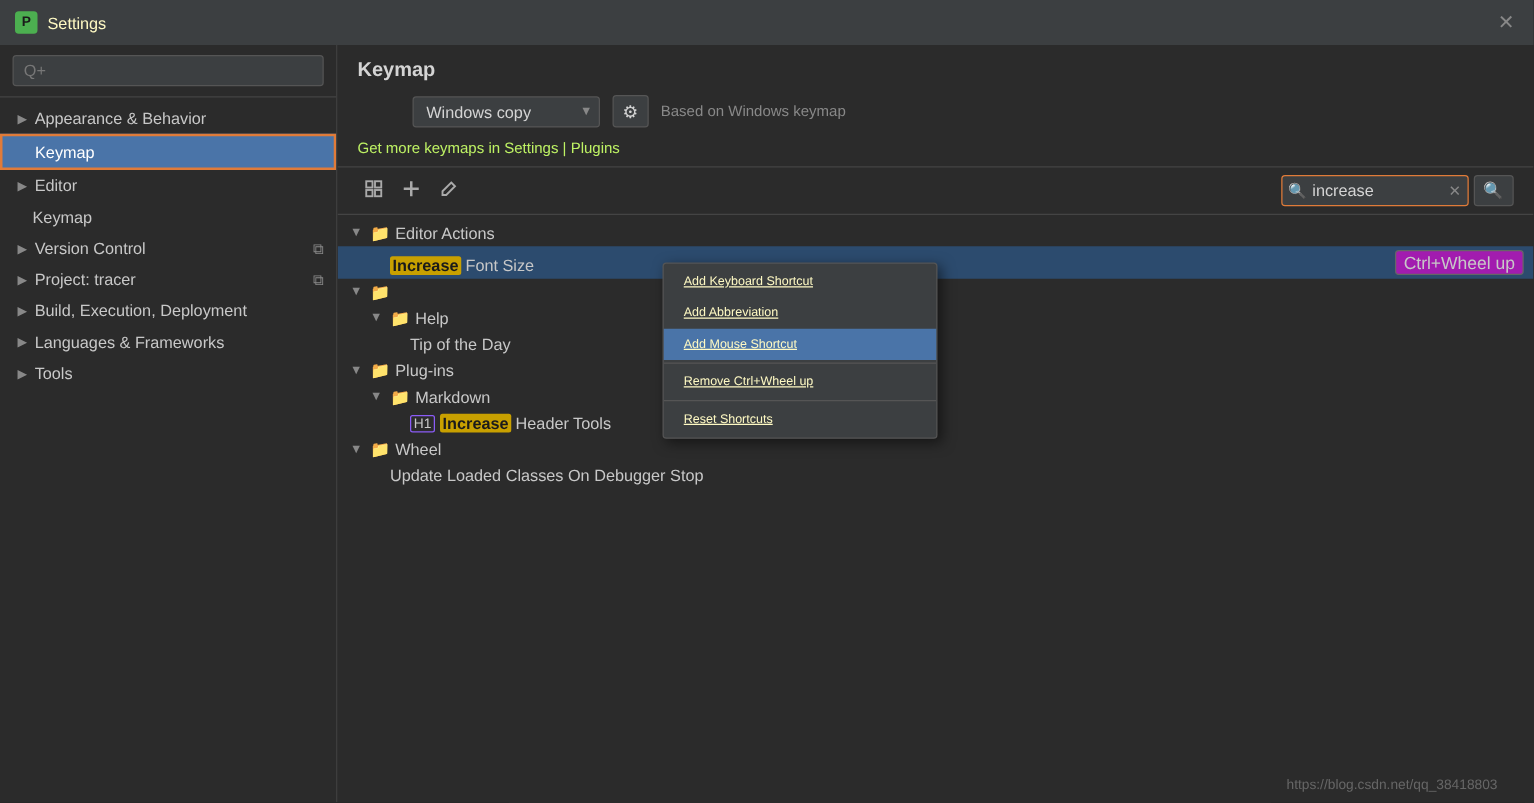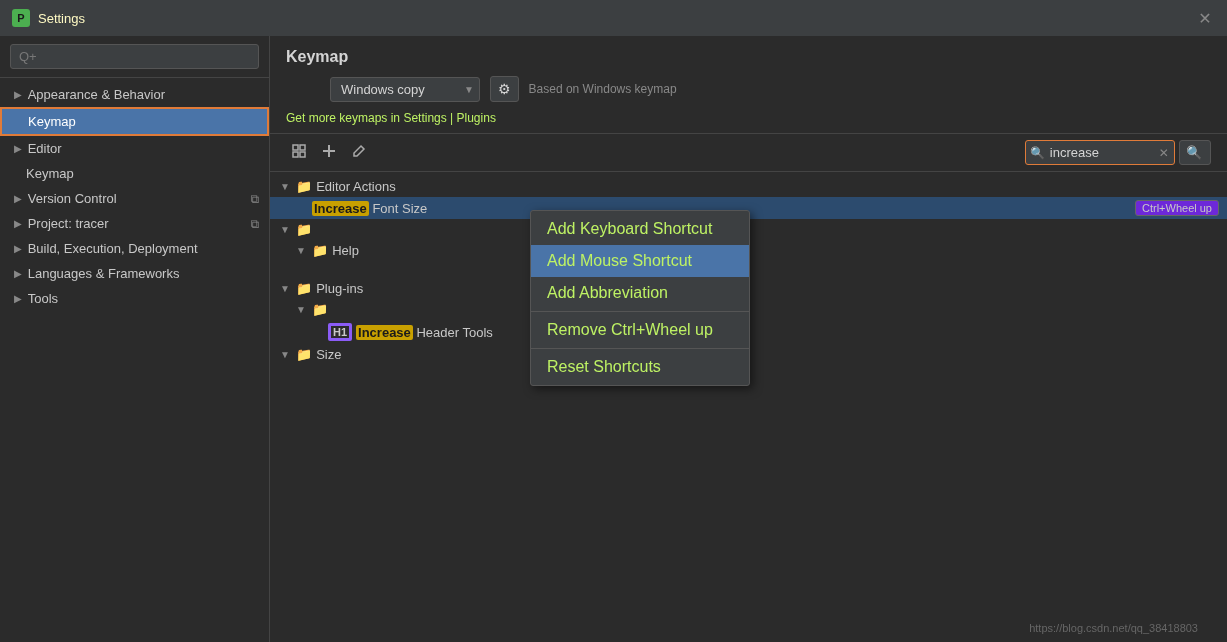--- a/index.html
+++ b/index.html
@@ -259,25 +259,25 @@
       margin-right: 4px;
       width: 12px;
       display: inline-block;
     }
     .tree-label {
       color: #c8c8c8;
       flex: 1;
     }
     .shortcut-badge {
       margin-left: auto;
-      background: #6d28d9;
+      background: #a21caf;
       border: 1px solid #666;
       border-radius: 3px;
       padding: 1px 6px;
-      font-size: 11px;
+      font-size: 14px;
       color: #c8c8c8;
       white-space: nowrap;
     }
     .folder-icon {
       color: #c4a35a;
       margin-right: 4px;
       font-size: 13px;
     }
     
     .context-menu {
@@ -288,22 +288,23 @@
       box-shadow: 3px 3px 10px rgba(0,0,0,0.5);
       z-index: 100;
       min-width: 220px;
       padding: 2px 0;
       top: 38px;
       left: 260px;
     }
     .ctx-item {
       padding: 7px 16px;
       cursor: pointer;
-      color: #bef264;
-      font-size: 16px;
+      color: #fef9c3;
+      font-size: 10px;
+      text-decoration: underline;
     }
     .ctx-item.active { background: #4a74a8; }
     .ctx-divider {
       height: 1px;
       background: #555;
       margin: 2px 0;
     }
     .url-watermark {
       position: absolute;
       bottom: 8px;
@@ -453,53 +454,59 @@
         </div>
 
         <div class="tree-row tree-indent-2">
           <span class="tree-arrow">▼</span>
           <span class="folder-icon">📁</span>
           <span class="tree-label">Help</span>
         </div>
 
         <div class="tree-row tree-indent-3">
           <span class="tree-arrow">&nbsp;</span>
+          <span class="tree-label">Tip of the Day</span>
         </div>
 
         <div class="tree-row tree-indent-1">
           <span class="tree-arrow">▼</span>
           <span class="folder-icon">📁</span>
           <span class="tree-label">Plug-ins</span>
         </div>
 
         <div class="tree-row tree-indent-2">
           <span class="tree-arrow">▼</span>
           <span class="folder-icon">📁</span>
+          <span class="tree-label">Markdown</span>
         </div>
 
         <div class="tree-row tree-indent-3">
           <span class="tree-arrow">&nbsp;</span>
-          <span style="font-size:11px;font-weight:bold;color:#c8c8c8;border:3px solid #8b5cf6;border-radius:2px;padding:0 2px;margin-right:4px;">H1</span>
+          <span style="font-size:11px;font-weight:normal;color:#c8c8c8;border:1px solid #8b5cf6;border-radius:2px;padding:0 2px;margin-right:4px;">H1</span>
           <span class="tree-label">
             <span style="background:#c8a000;color:#1a1a1a;border-radius:2px;padding:0 2px;font-weight:bold;">Increase</span>
             <span> Header Tools</span>
           </span>
         </div>
 
         <div class="tree-row tree-indent-1">
           <span class="tree-arrow">▼</span>
           <span class="folder-icon">📁</span>
-          <span class="tree-label">Size</span>
-        </div>
-
+          <span class="tree-label">Wheel</span>
+        </div>
+
+        <div class="tree-row tree-indent-2">
+          <span class="tree-arrow">&nbsp;</span>
+          <span class="tree-label">Update Loaded Classes On Debugger Stop</span>
+        </div>
 
         <div class="context-menu">
           <div class="ctx-item">Add Keyboard Shortcut</div>
+          <div class="ctx-item">Add Abbreviation</div>
           <div class="ctx-item active">Add Mouse Shortcut</div>
-          <div class="ctx-item">Add Abbreviation</div>
           <div class="ctx-divider"></div>
           <div class="ctx-item">Remove Ctrl+Wheel up</div>
           <div class="ctx-divider"></div>
           <div class="ctx-item">Reset Shortcuts</div>
         </div>
 
         <div class="url-watermark">https://blog.csdn.net/qq_38418803</div>
       </div>
     </div>
   </div>

